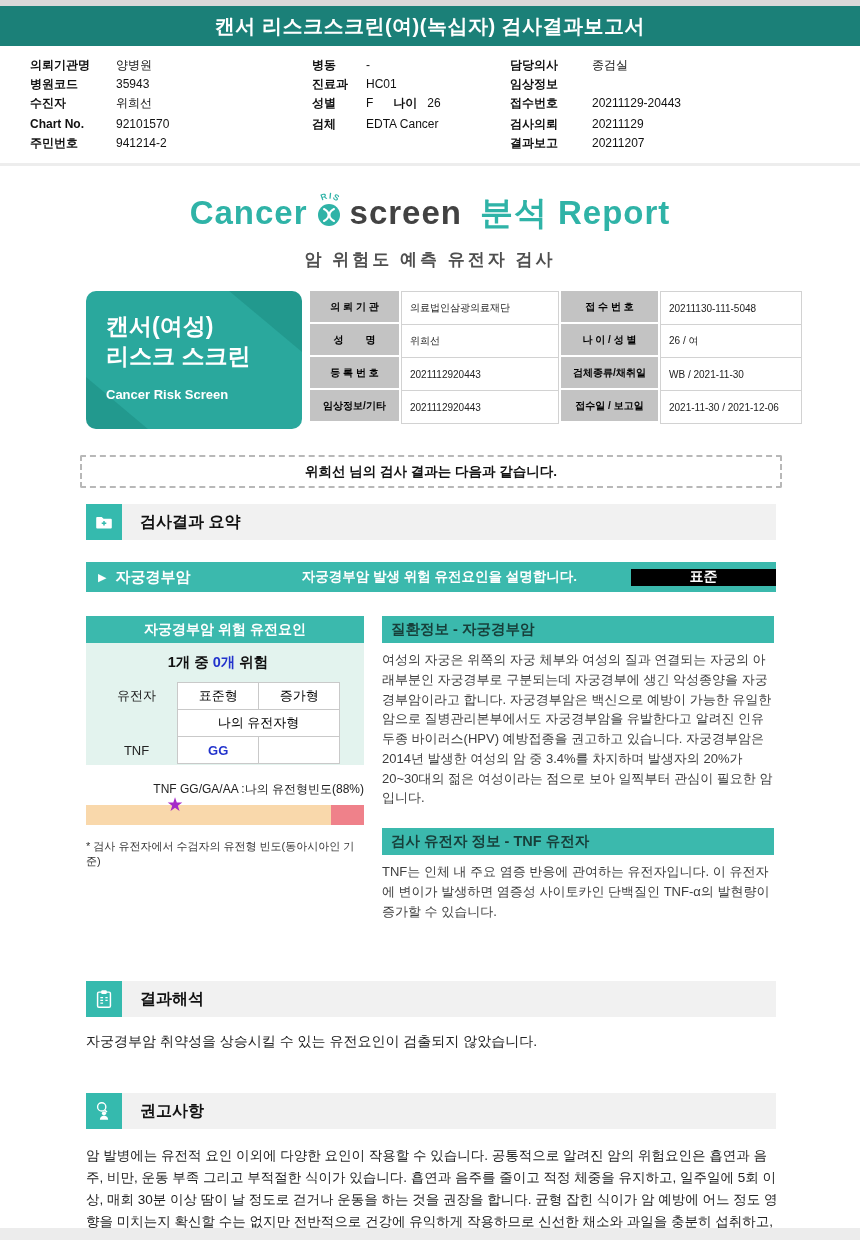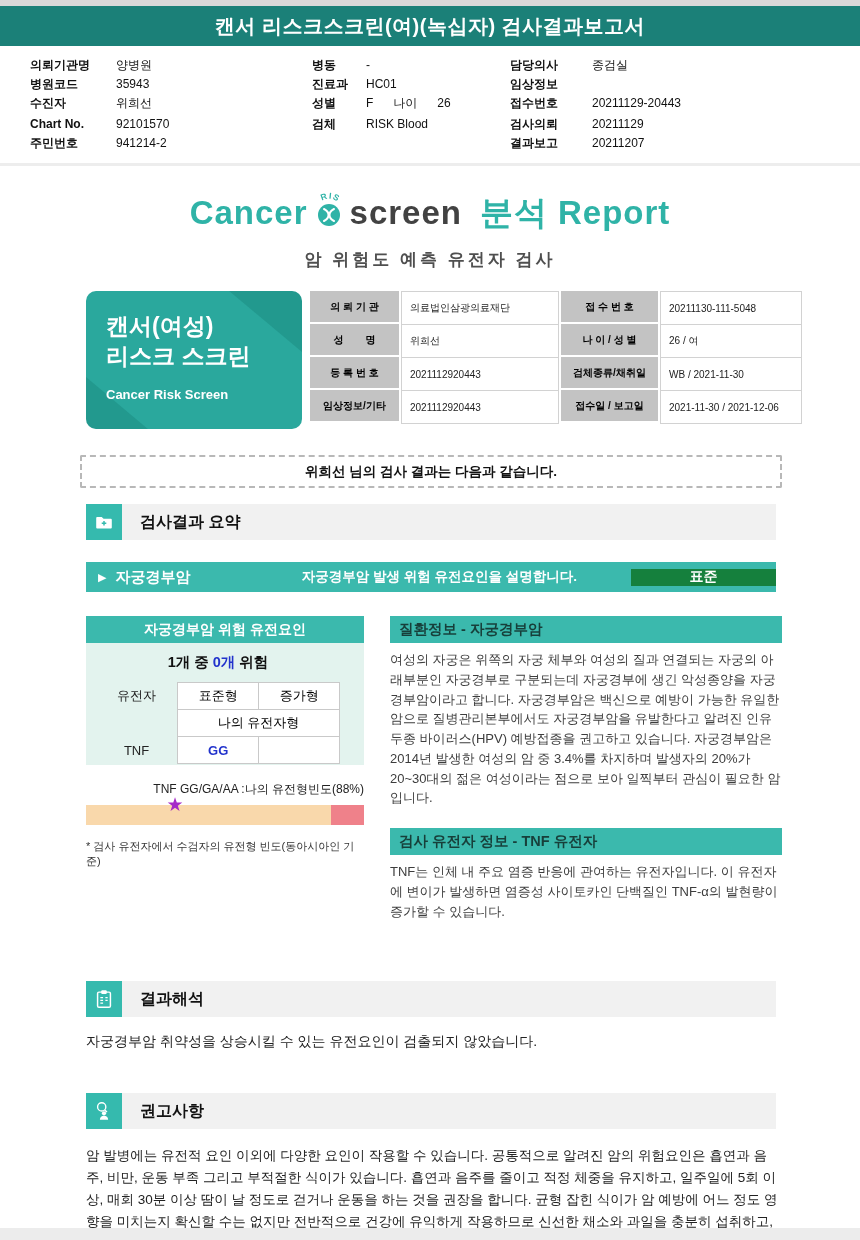--- a/index.html
+++ b/index.html
@@ -9,21 +9,21 @@
   .top-strip { height:6px; background:#d9d9d9; }
   .title-bar { height:40px; background:#1b8078; display:flex; align-items:center; justify-content:center; }
   .title-bar .t { color:#fff; font-size:20px; font-weight:bold; letter-spacing:0.5px; }
 
   .patient { display:flex; padding:12px 20px 4px 30px; }
   .pcol { font-size:12px; color:#111; }
   .pcol1 { width:282px; } .pcol2 { width:198px; } .pcol3 { flex:1; }
   .prow { display:flex; margin-bottom:5px; line-height:14px; align-items:baseline; }
   .plabel { font-weight:bold; }
   .pcol1 .plabel { width:86px; } .pcol2 .plabel { width:54px; } .pcol3 .plabel { width:82px; }
-  .plabel2 { font-weight:normal; margin-left:20px; margin-right:20px; }
+  .plabel2 { font-weight:bold; margin-left:20px; margin-right:10px; }
 
   .rule { height:2px; background:#8a8a8a; border-bottom:3px solid #ededed; margin-top:4px; }
 
   .logo-row { margin-top:22px; text-align:center; font-weight:bold; line-height:38px; }
   .logo-row .w { font-size:33px; letter-spacing:1px; }
   .lg-teal { color:#2fb3a7; }
   .lg-dark { color:#424242; }
   .risk-badge { display:inline-block; vertical-align:-4px; margin:0 3px; }
   .subtitle { text-align:center; font-size:17px; font-weight:bold; color:#4f4f4f; letter-spacing:3px; margin-top:6px; }
 
@@ -44,23 +44,23 @@
   .sec-icon { width:36px; height:36px; background:#35baae; display:flex; align-items:center; justify-content:center; flex:none; }
   .sec-strip { flex:1; background:#f1f1f1; display:flex; align-items:center; padding-left:18px; font-size:16px; font-weight:bold; color:#111; }
   .mt-sum { margin-top:16px; }
   .mt-int { margin-top:60px; }
   .mt-rec { margin-top:42px; }
 
   .cancer-bar { margin:22px 0 0 86px; width:690px; height:30px; background:#3bb9ad; display:flex; align-items:center; color:#fff; }
   .cb-name { font-size:15px; font-weight:bold; margin-left:12px; width:150px; display:flex; align-items:center; gap:9px; }
   .cb-tri { font-size:11px; }
   .cb-desc { flex:1; text-align:center; font-size:13.5px; font-weight:bold; }
-  .cb-badge { width:145px; height:17px; background:#15803d; color:#fff; display:flex; align-items:center; justify-content:center; font-size:14px; font-weight:bold; flex:none; }
-
-  .results { display:flex; margin:24px 0 0 86px; gap:26px; }
+  .cb-badge { width:145px; height:17px; background:#000000; color:#fff; display:flex; align-items:center; justify-content:center; font-size:14px; font-weight:bold; flex:none; }
+
+  .results { display:flex; margin:24px 0 0 86px; gap:18px; }
   .gene-panel { width:278px; }
   .gp-header { height:27px; background:#3bb9ad; color:#fff; font-weight:bold; font-size:14px; display:flex; align-items:center; justify-content:center; }
   .gp-body { background:#e3f3ee; padding:10px 24px 1px 10px; }
   .gp-summary { text-align:center; font-size:14.5px; font-weight:bold; margin-bottom:10px; color:#111; }
   .gp-summary .count { color:#2233cc; }
   .gp-table { width:100%; border-collapse:collapse; font-size:13px; text-align:center; }
   .gp-table td { height:27px; }
   .td-white { background:#fff; border:1px solid #c9c9c9; }
   .td-mint { background:transparent; border:none; color:#222; }
   .geno { color:#2233cc; font-weight:bold; }
@@ -131,21 +131,21 @@
           <span>HC01</span>
         </div>
       <div class="prow">
           <span class="plabel">성별</span>
           <span>F</span>
           <span class="plabel2">나이</span>
           <span>26</span>
         </div>
       <div class="prow" style="margin-top:7px;">
           <span class="plabel">검체</span>
-          <span>RISK Blood</span>
+          <span>EDTA Cancer</span>
         </div>
     </div>
     <div class="pcol pcol3">
       <div class="prow">
           <span class="plabel">담당의사</span>
           <span>종검실</span>
         </div>
       <div class="prow">
           <span class="plabel">임상정보</span>
           <span></span>

